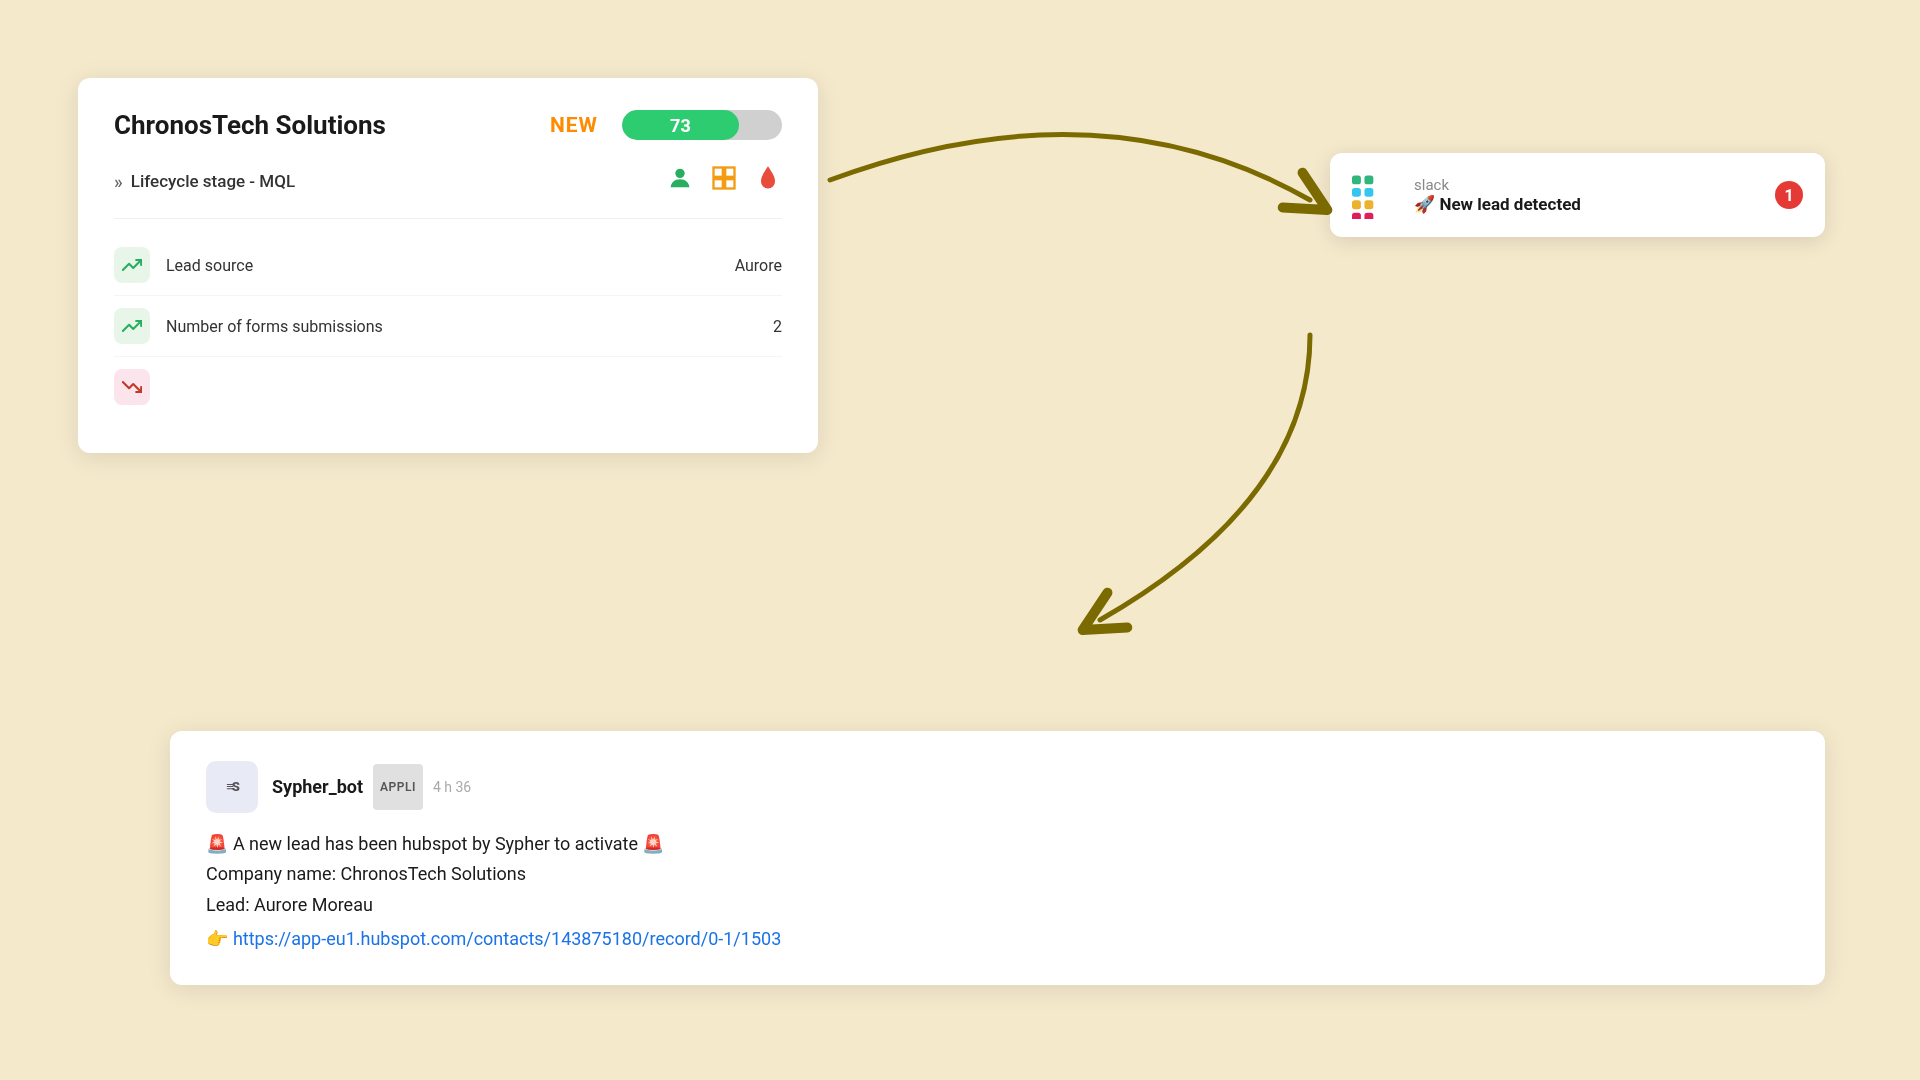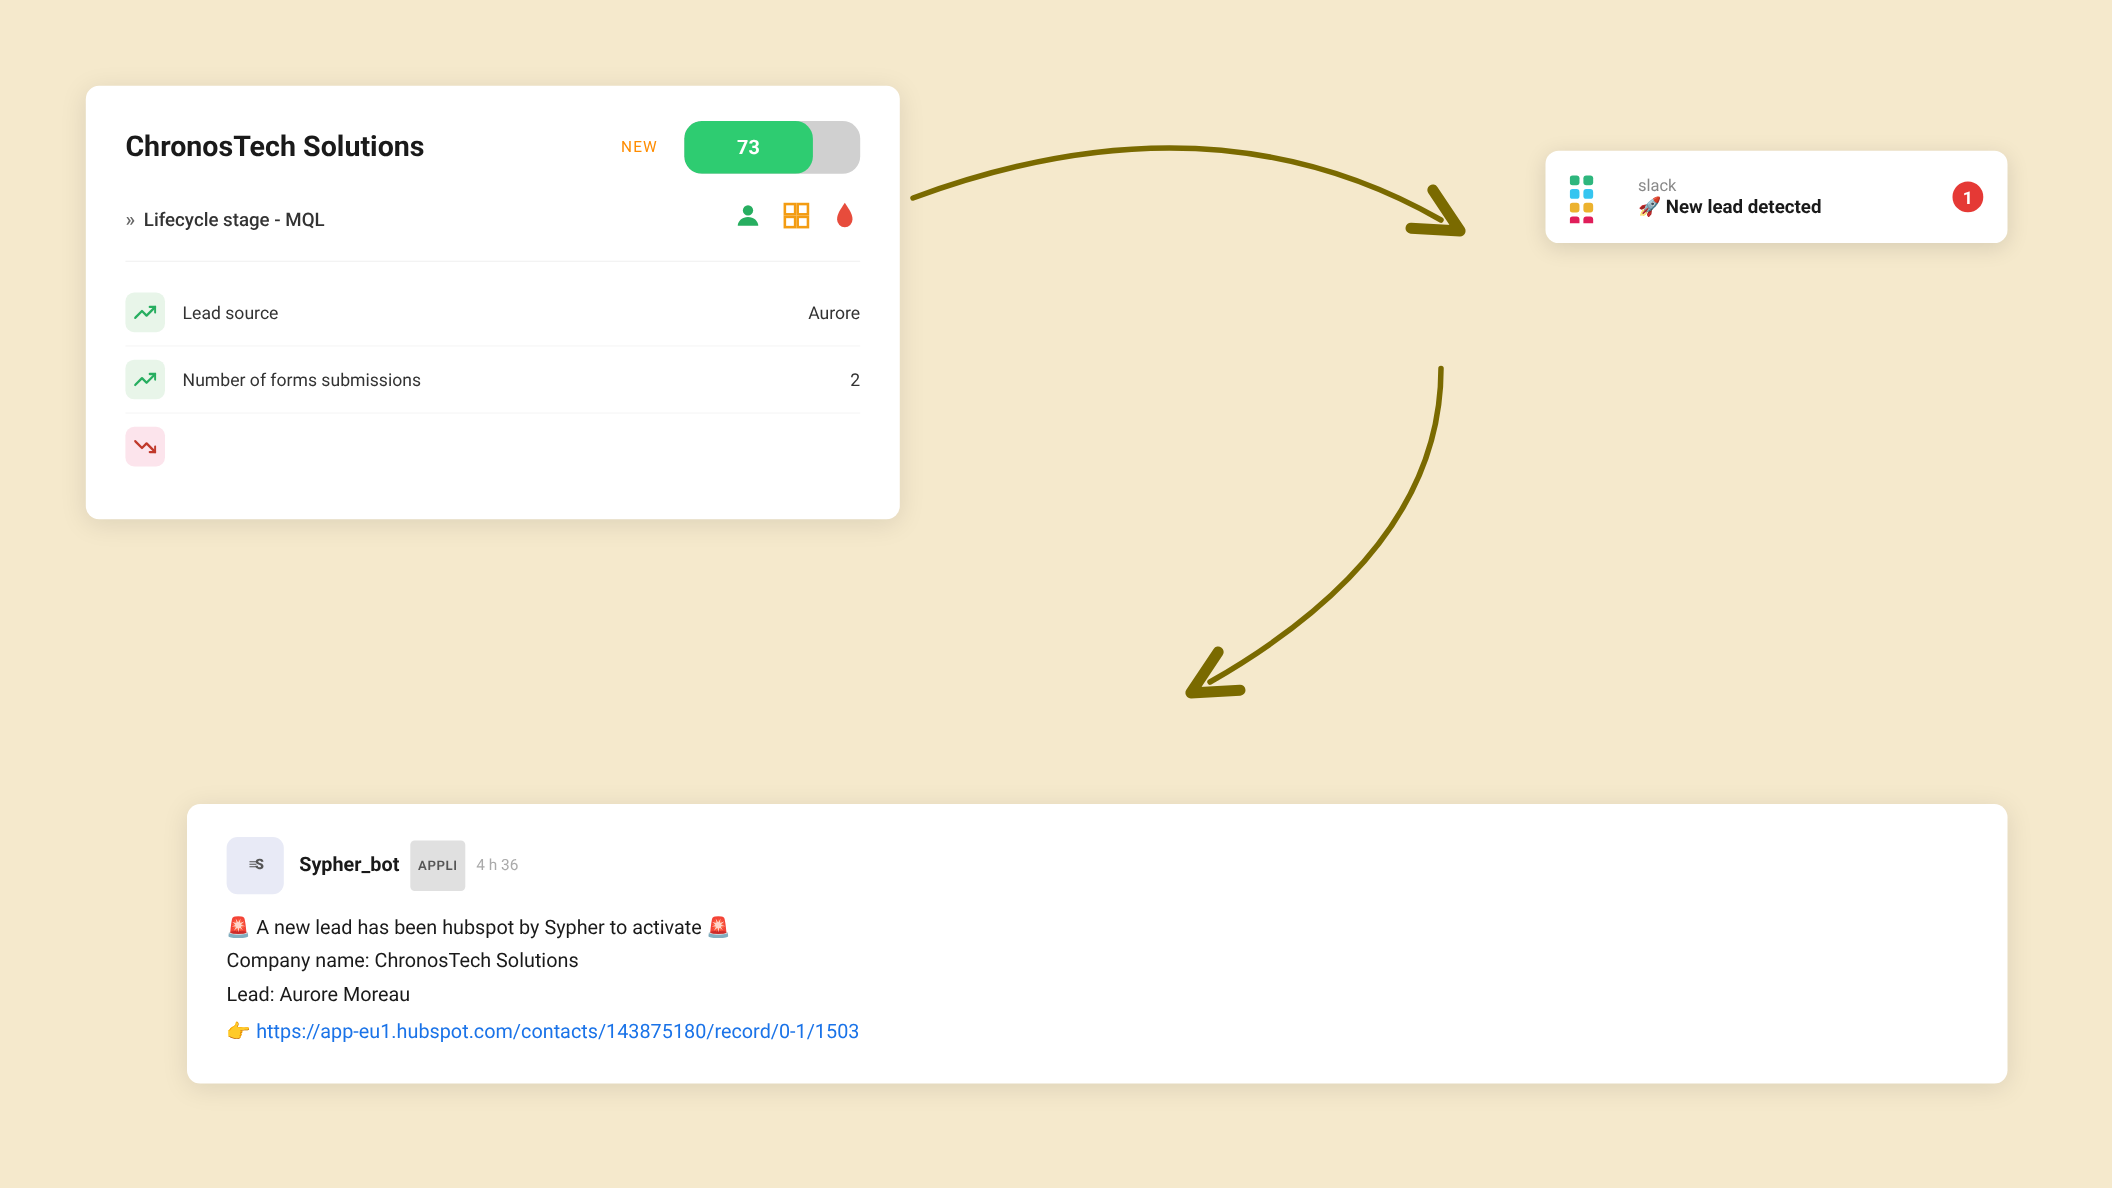--- a/index.html
+++ b/index.html
@@ -33,35 +33,35 @@
     }
 
     .card-title {
       font-size: 26px;
       font-weight: 700;
       color: #1a1a1a;
       flex: 1;
     }
 
     .new-badge {
-      font-size: 14px;
-      font-weight: 400;
+      font-size: 21px;
+      font-weight: 700;
       color: #ff8c00;
       letter-spacing: 1px;
     }
 
     .score-bar-container {
       display: flex;
       align-items: center;
       gap: 0;
     }
 
     .score-bar {
       width: 160px;
-      height: 48px;
+      height: 30px;
       background: #d0d0d0;
       border-radius: 16px;
       overflow: hidden;
       position: relative;
       text-align: center;
     }
 
     .score-fill {
       height: 100%;
       background: #2ecc71;
@@ -372,21 +372,21 @@
   <div class="property-row" style="border-bottom:none;">
     <div class="property-icon pink">
       <svg viewBox="0 0 24 24" fill="none" stroke="#c0392b" stroke-width="2.5" stroke-linecap="round" stroke-linejoin="round">
         <polyline points="23 18 13.5 8.5 8.5 13.5 1 6"></polyline>
         <polyline points="17 18 23 18 23 12"></polyline>
       </svg>
     </div>
   </div>
 </div>
 
-<div class="slack-notification" style="position:absolute; top:137px; right:95px; width:420px;">
+<div class="slack-notification" style="position:absolute; top:153px; right:95px; width:495px;">
 
   <svg class="slack-svg" viewBox="0 0 54 54" xmlns="http://www.w3.org/2000/svg">
     <g>
       <rect x="0" y="19" width="10" height="10" rx="3" fill="#36C5F0"></rect>
       <rect x="14" y="19" width="10" height="10" rx="3" fill="#36C5F0"></rect>
       <rect x="0" y="5" width="10" height="10" rx="3" fill="#2EB67D"></rect>
       <rect x="14" y="5" width="10" height="10" rx="3" fill="#2EB67D"></rect>
       <rect x="0" y="33" width="10" height="10" rx="3" fill="#ECB22E"></rect>
       <rect x="14" y="33" width="10" height="10" rx="3" fill="#ECB22E"></rect>
       <rect x="0" y="47" width="10" height="10" rx="3" fill="#E01E5A"></rect>

